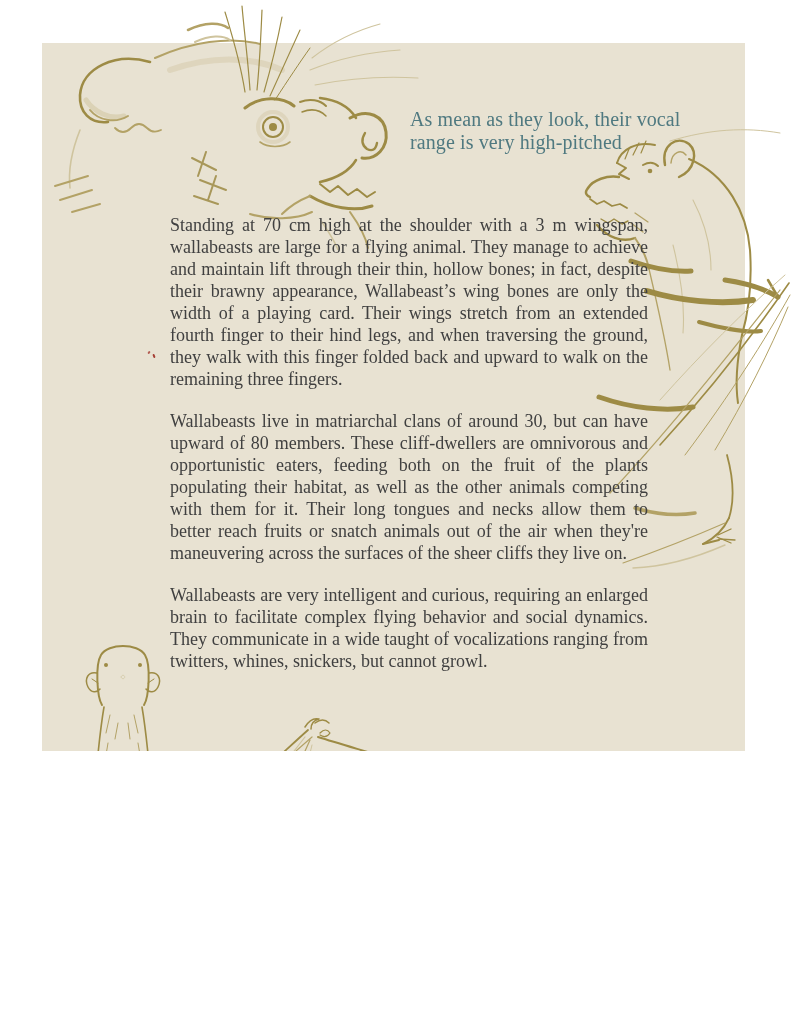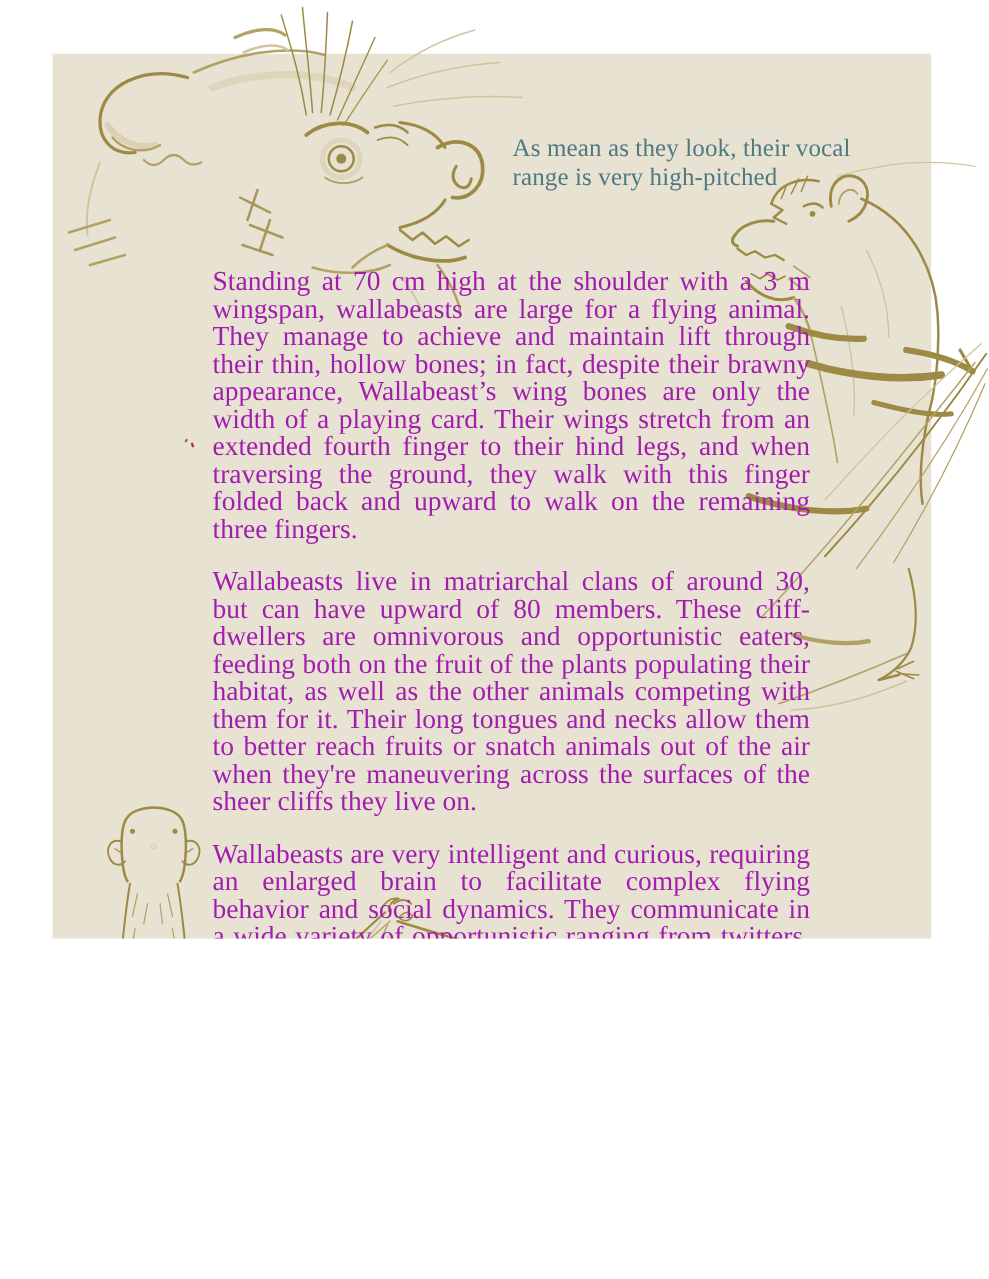--- a/index.html
+++ b/index.html
@@ -15,22 +15,22 @@
   .sk1{left:20px;top:0px;}
   .sk2{left:575px;top:125px;}
   .sk3{left:0px;top:615px;}
   .caption{
     position:absolute;color:#4f7980;font-size:20px;line-height:1.16;
     letter-spacing:.1px;
   }
   .caption-top{left:410px;top:108px;width:312px;}
   .caption-bottom{left:258px;top:880px;width:452px;font-size:19px;}
   .bodytext{
-    position:absolute;left:170px;top:214px;width:478px;color:#a21caf;
-    font-size:22px;line-height:22px;text-align:justify;
+    position:absolute;left:170px;top:214px;width:478px;color:#404040;
+    font-size:18px;line-height:22px;text-align:justify;
   }
   .bodytext p{margin:0 0 20px 0;}
   .red-mark{position:absolute;left:148px;top:351px;width:8px;height:8px;}
   .red-mark i{position:absolute;background:#a63f35;border-radius:1px;}
   .red-mark i.a{left:0;top:0;width:2px;height:3px;transform:rotate(35deg);opacity:.8;}
   .red-mark i.b{left:5px;top:3px;width:2px;height:4px;transform:rotate(-20deg);}
 </style>
 </head>
 <body>
 
@@ -241,21 +241,21 @@
       <path d="M150,372 C155,385 158,395 160,403"></path>
         <path d="M150,372 C158,382 163,390 167,396"></path>
     </g>
   </svg>
 
   <div class="caption caption-top">As mean as they look, their vocal range is very high-pitched</div>
 
   <div class="bodytext">
     <p>Standing at 70 cm high at the shoulder with a 3 m wingspan, wallabeasts are large for a flying animal. They manage to achieve and maintain lift through their thin, hollow bones; in fact, despite their brawny appearance, Wallabeast’s wing bones are only the width of a playing card. Their wings stretch from an extended fourth finger to their hind legs, and when traversing the ground, they walk with this finger folded back and upward to walk on the remaining three fingers.</p>
     <p>Wallabeasts live in matriarchal clans of around 30, but can have upward of 80 members. These cliff-dwellers are omnivorous and opportunistic eaters, feeding both on the fruit of the plants populating their habitat, as well as the other animals competing with them for it. Their long tongues and necks allow them to better reach fruits or snatch animals out of the air when they're maneuvering across the surfaces of the sheer cliffs they live on.</p>
-    <p>Wallabeasts are very intelligent and curious, requiring an enlarged brain to facilitate complex flying behavior and social dynamics. They communicate in a wide variety of opportunistic ranging from twitters, whines, snickers, but cannot growl.</p>
+    <p>Wallabeasts are very intelligent and curious, requiring an enlarged brain to facilitate complex flying behavior and social dynamics. They communicate in a wide taught of vocalizations ranging from twitters, whines, snickers, but cannot growl.</p>
   </div>
 
 
   <div class="red-mark">
       <i class="a"></i>
       <i class="b"></i>
     </div>
 </div>
 
 </body></html>

